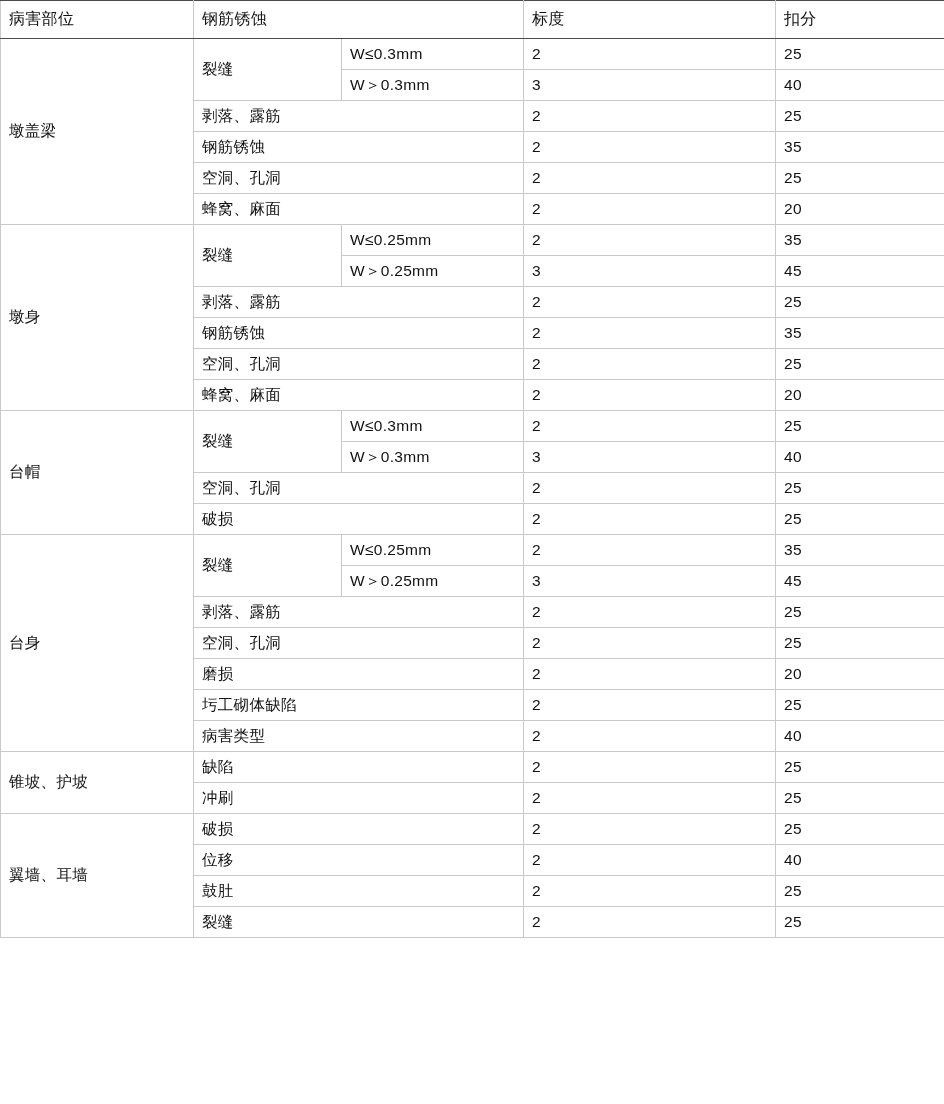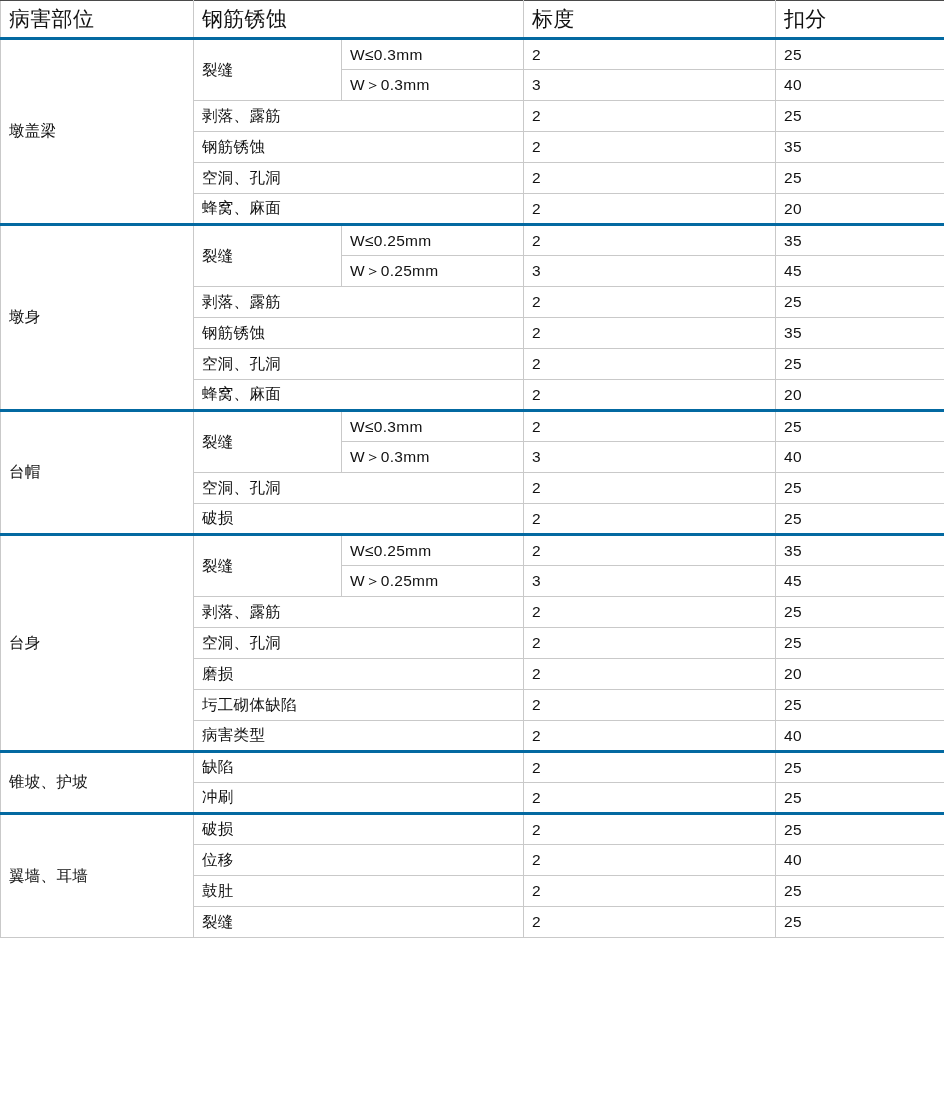--- a/index.html
+++ b/index.html
@@ -39,28 +39,28 @@
     letter-spacing: 0.3px;
   }
   
   table.defect-table {
     border: 1px solid #6f6f6f;
   }
   thead td {
     height: 38px;
     border-bottom: 1px solid #4a4a4a !important;
     border-top: 1px solid #4a4a4a !important;
-    font-size: 21px;
+    font-size: 16px;
   }
   tbody td {
     height: 31px;
   }
   
   tr.group-start > td {
-    border-top: 3px solid #0369a1;
+    border-top: 1px solid #0369a1;
   }
   td.part {
     text-align: left;
     padding-left: 14px;
   }
   td.type {
     padding-left: 12px;
   }
   td.sub {
     padding-left: 12px;

